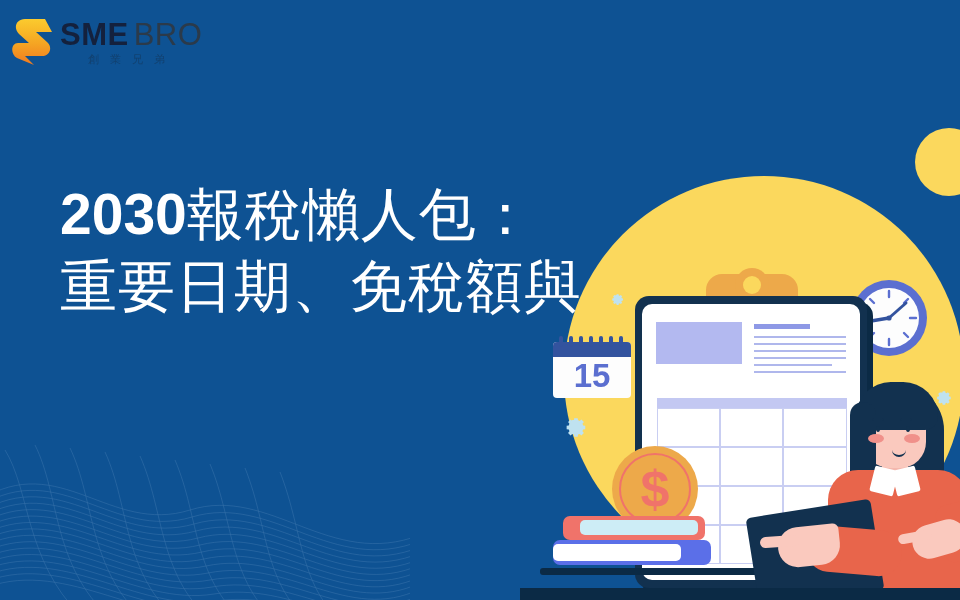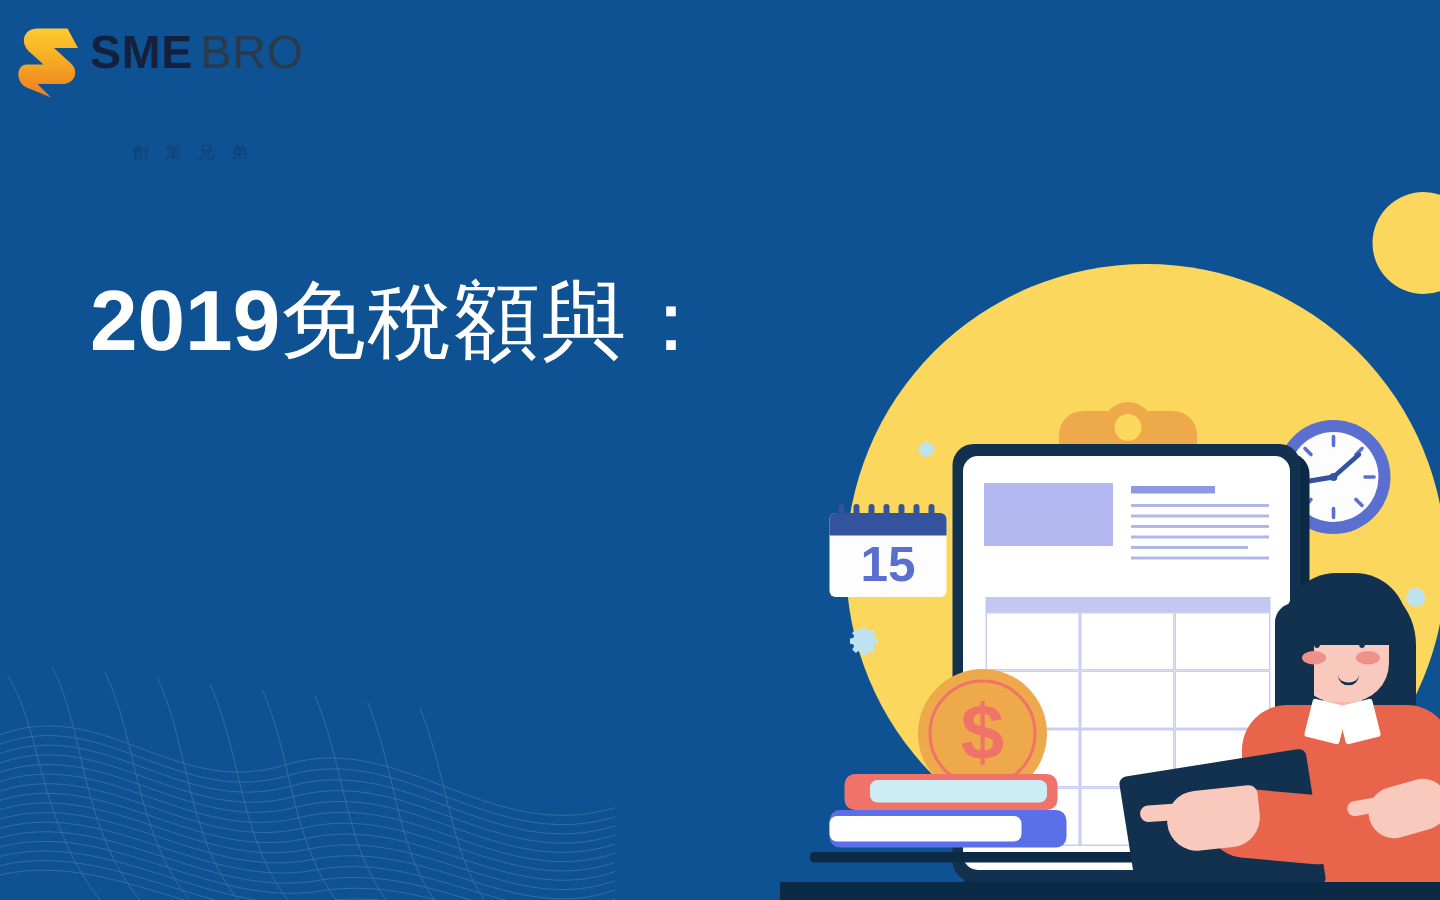--- a/index.html
+++ b/index.html
@@ -24,21 +24,21 @@
   
   .logo{position:absolute;left:12px;top:16px;width:180px;height:56px;}
   .logo-wordmark{
     position:absolute;left:48px;top:2px;
     font-size:31px;letter-spacing:.5px;line-height:34px;white-space:nowrap;
   }
   .logo-sme{color:#14213D;font-weight:700;}
   .logo-bro{color:#2B3A4A;font-weight:400;margin-left:5px;margin-top:28px;}
   .logo-cn{
     position:absolute;left:76px;top:36px;
-    font-size:11px;letter-spacing:11px;color:#12406E;white-space:nowrap;margin-top:42px;
+    font-size:11px;letter-spacing:11px;color:#12406E;white-space:nowrap;
   }
 
   
   .headline{
     position:absolute;left:60px;top:178px;width:600px;
     color:#ffffff;font-size:57px;line-height:72px;
     font-weight:400;letter-spacing:1px;
   }
   .headline .yr{font-weight:700;letter-spacing:0px;}
   .headline .ln{display:block;white-space:nowrap;}
@@ -164,21 +164,22 @@
       </defs>
       <path d="M33 3 L13 3 C4 3 1 12 7 18 L17 27 L6 27 C-1 27 -2 38 5 42 L22 49 L13 40 L30 40 C38 40 41 31 35 26 L24 16 L40 16 Z" fill="url(#boltg)"></path>
     </svg>
     <div class="logo-wordmark">
       <span class="logo-sme">SME</span><span class="logo-bro">BRO</span>
     </div>
     <div class="logo-cn">創業兄弟</div>
   </div>
 
   <div class="headline">
-    <span class="ln"><span class="yr">2019</span><span>免稅額與：</span></span>
+    <span class="ln"><span class="yr">2030</span><span>報稅懶人包：</span></span>
+    <span class="ln">重要日期、免稅額與</span>
   </div>
 
   <div class="illus">
 
     <div class="cal">
       <div class="cal-body"></div>
       <div class="cal-head"></div>
       <div class="cal-ring" style="left:6px"></div>
       <div class="cal-ring" style="left:16px"></div>
       <div class="cal-ring" style="left:26px"></div>

